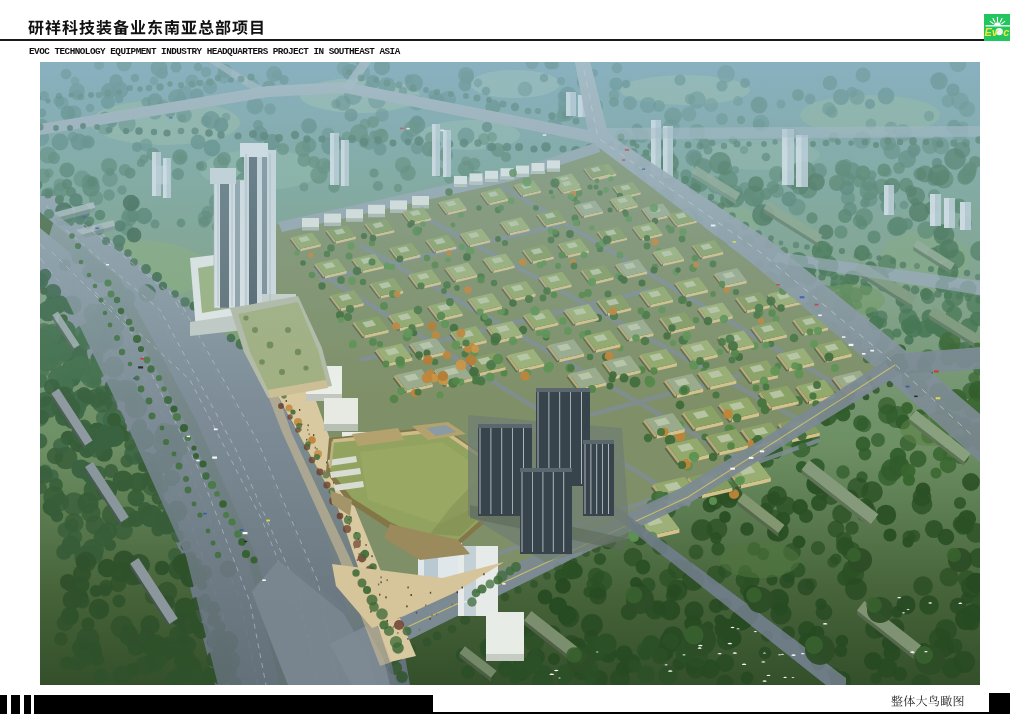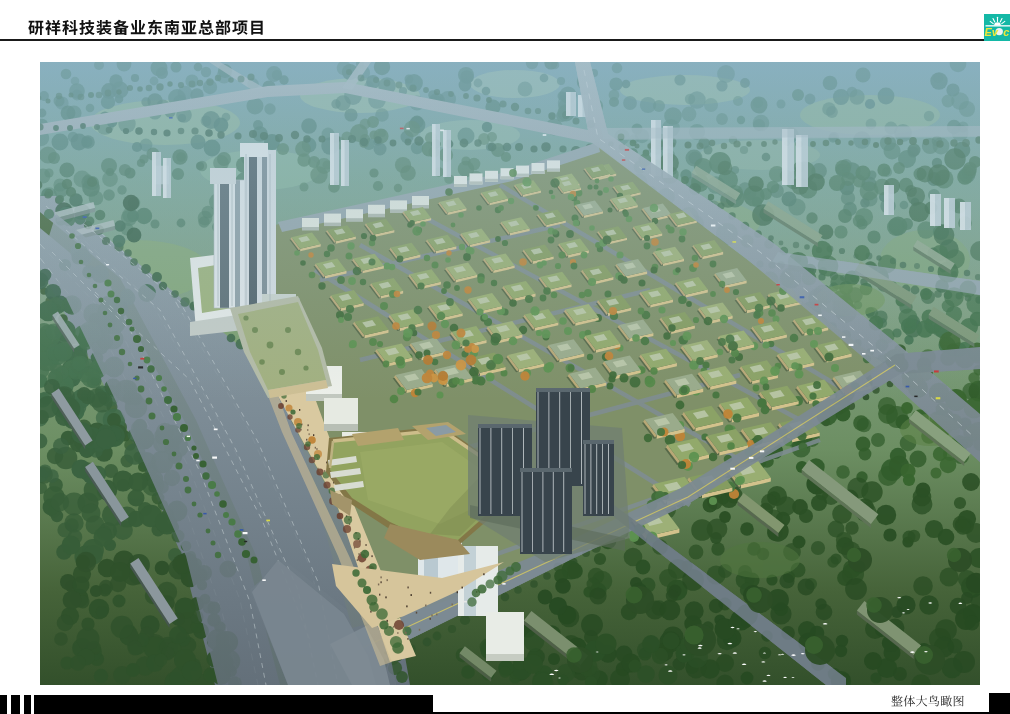--- a/index.html
+++ b/index.html
@@ -23,22 +23,23 @@
 <path transform="translate(153.0,0) scale(0.016000,-0.016000)" d="M68 532C112 417 166 265 187 174L303 223C278 313 220 460 174 571ZM67 794V675H307V75H32V-40H965V75H685V221L791 185C834 276 885 410 923 535L804 573C778 460 728 318 685 226V675H938V794ZM438 75V675H553V75Z"></path>
 <path transform="translate(170.0,0) scale(0.016000,-0.016000)" d="M744 213C801 143 858 47 876 -17L977 42C956 108 896 198 837 266ZM266 250V65C266 -46 304 -80 452 -80C482 -80 615 -80 647 -80C760 -80 796 -49 811 76C777 83 724 101 698 119C692 42 683 29 637 29C602 29 491 29 464 29C404 29 394 34 394 66V250ZM113 237C99 156 69 64 31 13L143 -38C186 28 216 128 228 216ZM298 544H704V418H298ZM167 656V306H489L419 250C479 209 550 143 585 96L672 173C640 212 579 267 520 306H840V656H699L785 800L660 852C639 792 604 715 569 656H383L440 683C424 732 380 799 338 849L235 800C268 757 302 700 320 656Z"></path>
 <path transform="translate(187.0,0) scale(0.016000,-0.016000)" d="M609 802V-84H715V694H826C804 617 772 515 744 442C820 362 841 290 841 235C841 201 835 176 818 166C808 160 795 157 782 156C766 156 747 156 725 159C743 127 752 78 754 47C781 46 809 47 831 50C857 53 880 60 898 74C935 100 951 149 951 221C951 286 936 366 855 456C893 543 935 658 969 755L885 807L868 802ZM225 632H397C384 582 362 518 340 470H216L280 488C271 528 250 586 225 632ZM225 827C236 801 248 768 257 739H67V632H202L119 611C141 568 162 511 171 470H42V362H574V470H454C474 513 495 565 516 614L435 632H551V739H382C371 774 352 821 334 858ZM88 290V-88H200V-43H416V-83H535V290ZM200 61V183H416V61Z"></path>
 <path transform="translate(204.0,0) scale(0.016000,-0.016000)" d="M600 483V279C600 181 566 66 298 0C325 -23 360 -67 375 -92C657 -5 721 139 721 277V483ZM686 72C758 27 852 -41 896 -85L976 -4C928 39 831 103 760 144ZM19 209 48 82C146 115 270 158 388 201L374 301L271 274V628H370V742H36V628H152V243ZM411 626V154H528V521H790V157H913V626H681L722 704H963V811H383V704H582C574 678 565 651 555 626Z"></path>
 <path transform="translate(221.0,0) scale(0.016000,-0.016000)" d="M262 450H726V332H262ZM262 564V678H726V564ZM262 218H726V101H262ZM141 795V-79H262V-16H726V-79H854V795Z"></path>
 </g>
 </svg>
 
 <div class="abs" style="left:0;top:38.5px;width:984px;height:2.4px;background:#1a1a1a"></div>
 
-
-<div class="abs" style="left:984px;top:14px;width:26px;height:27px;background:#14b8a6">
+<div class="abs" style="left:29px;top:45.5px;font-family:'Liberation Mono',monospace;font-weight:bold;font-size:9.3px;letter-spacing:-0.5px;color:#111">EVOC&nbsp;TECHNOLOGY&nbsp;EQUIPMENT&nbsp;INDUSTRY&nbsp;HEADQUARTERS&nbsp;PROJECT&nbsp;IN&nbsp;SOUTHEAST&nbsp;ASIA</div>
+
+<div class="abs" style="left:984px;top:14px;width:26px;height:27px;background:#22c55e">
 <svg width="26" height="27" viewBox="0 0 26 27">
 <g stroke="#ffffff" stroke-width="1.1" stroke-linecap="round">
 <line x1="13.5" y1="7.5" x2="13.5" y2="3.2"></line>
 <line x1="10.8" y1="8" x2="9" y2="4.6"></line>
 <line x1="16.2" y1="8" x2="18" y2="4.6"></line>
 <line x1="9.2" y1="9.6" x2="6.2" y2="7.4"></line>
 <line x1="17.8" y1="9.6" x2="20.8" y2="7.4"></line>
 </g>
 <path d="M13.5,8.2 a3.4,3.4 0 0 1 3.4,3.4 l-6.8,0 a3.4,3.4 0 0 1 3.4,-3.4 Z" fill="#ffffff"></path>
 <rect x="1.5" y="11.2" width="24.5" height="1.3" fill="#ffffff"></rect>

